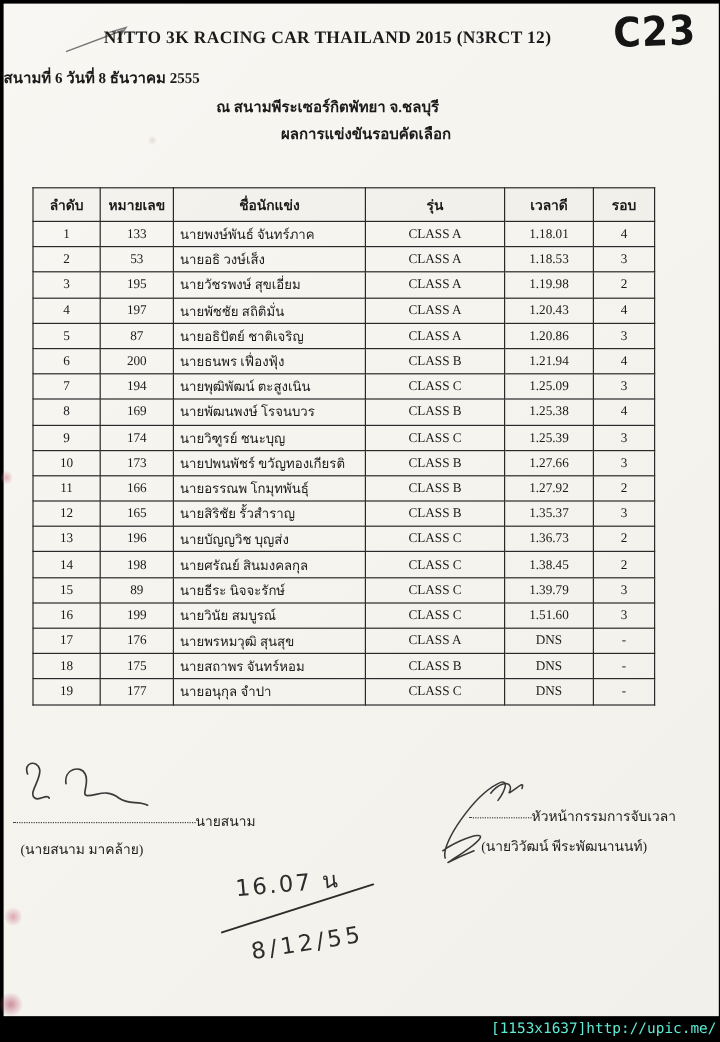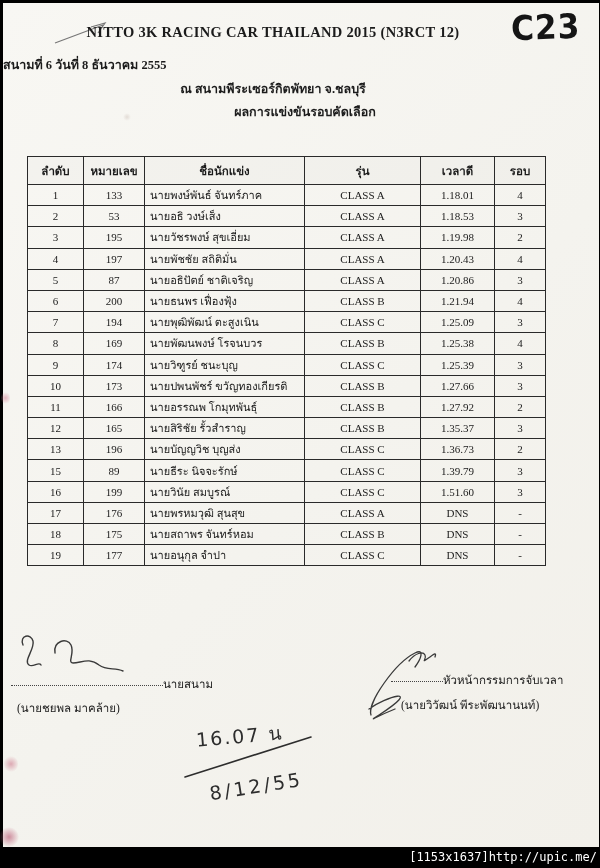--- a/index.html
+++ b/index.html
@@ -56,21 +56,21 @@
   .stain.s2 { left:1px; top:752px; width:14px; height:18px;
               background:radial-gradient(circle,rgba(205,120,140,.6),rgba(205,120,140,0) 70%); }
   .stain.s3 { left:-4px; top:824px; width:20px; height:20px;
               background:radial-gradient(circle,rgba(190,100,125,.7),rgba(190,100,125,0) 72%); }
   .stain.s4 { left:120px; top:110px; width:8px; height:8px;
               background:radial-gradient(circle,rgba(180,160,150,.3),rgba(180,160,150,0) 70%); }
 
   
   .caption-bar { position:absolute; left:0; right:0; bottom:0; height:21px; background:#000;
                  text-align:right; }
-  .caption-bar span { color:#ffffff; font-family:"DejaVu Sans Mono",monospace;
+  .caption-bar span { color:#5eead4; font-family:"DejaVu Sans Mono",monospace;
                       font-size:12px; line-height:20px; padding-right:3px; letter-spacing:0; }
 </style>
 </head>
 <body>
 
 <div class="scan">
   <div class="paper">
 
     <svg class="sig-svg" style="left:48px;top:16px;" width="60" height="28" viewBox="0 0 60 28">
       <path d="M4 24 L52 6 M40 8 L54 4 L47 14" fill="none" stroke="#777" stroke-width="1.2"></path>
@@ -202,20 +202,28 @@
           </tr>
           <tr>
             <td>13</td>
             <td>196</td>
             <td class="name-cell">นายบัญญวิช บุญส่ง</td>
             <td>CLASS C</td>
             <td>1.36.73</td>
             <td>2</td>
           </tr>
           <tr>
+            <td>14</td>
+            <td>198</td>
+            <td class="name-cell">นายศรัณย์ สินมงคลกุล</td>
+            <td>CLASS C</td>
+            <td>1.38.45</td>
+            <td>2</td>
+          </tr>
+          <tr>
             <td>15</td>
             <td>89</td>
             <td class="name-cell">นายธีระ นิจจะรักษ์</td>
             <td>CLASS C</td>
             <td>1.39.79</td>
             <td>3</td>
           </tr>
           <tr>
             <td>16</td>
             <td>199</td>
@@ -250,21 +258,21 @@
           </tr>
         </tbody>
     </table>
 
     <svg class="sig-svg" style="left:12px;top:628px;" width="120" height="52" viewBox="0 0 120 52">
       <path d="M8 14 C4 4, 16 2, 18 10 C20 18, 8 30, 14 34 C18 37, 24 30, 26 34 M40 22 C38 10, 52 6, 56 14 C60 22, 52 32, 58 32 C66 32, 74 26, 84 34 C92 40, 100 36, 108 40" fill="none" stroke="#3a3a3a" stroke-width="1.4" stroke-linecap="round"></path>
     </svg>
     <div class="sign-line" style="left:8px;top:672px;">
       <span class="dots" style="width:152px;"></span><span>นายสนาม</span>
     </div>
-    <div class="sign-name" style="left:14px;top:696px;">(นายชยพล มาคล้าย)</div>
+    <div class="sign-name" style="left:14px;top:696px;">(นายสนาม มาคล้าย)</div>
 
     <svg class="sig-svg" style="left:362px;top:642px;" width="110" height="76" viewBox="0 0 110 76">
       <path d="M6 70 C2 58, 30 18, 50 8 C60 3, 56 14, 50 22 M44 16 C50 8, 58 6, 60 10 C62 14, 56 18, 62 14 C68 10, 72 6, 70 12 M4 64 C20 52, 60 40, 14 70 C2 78, 10 72, 30 64" fill="none" stroke="#3a3a3a" stroke-width="1.3" stroke-linecap="round"></path>
     </svg>
     <div class="sign-line" style="left:388px;top:668px;">
       <span class="dots" style="width:52px;"></span><span>หัวหน้ากรรมการจับเวลา</span>
     </div>
     <div class="sign-name" style="left:398px;top:693px;">(นายวิวัฒน์ พีระพัฒนานนท์)</div>
 
     <div class="hw hw-time">16.07 น</div>

